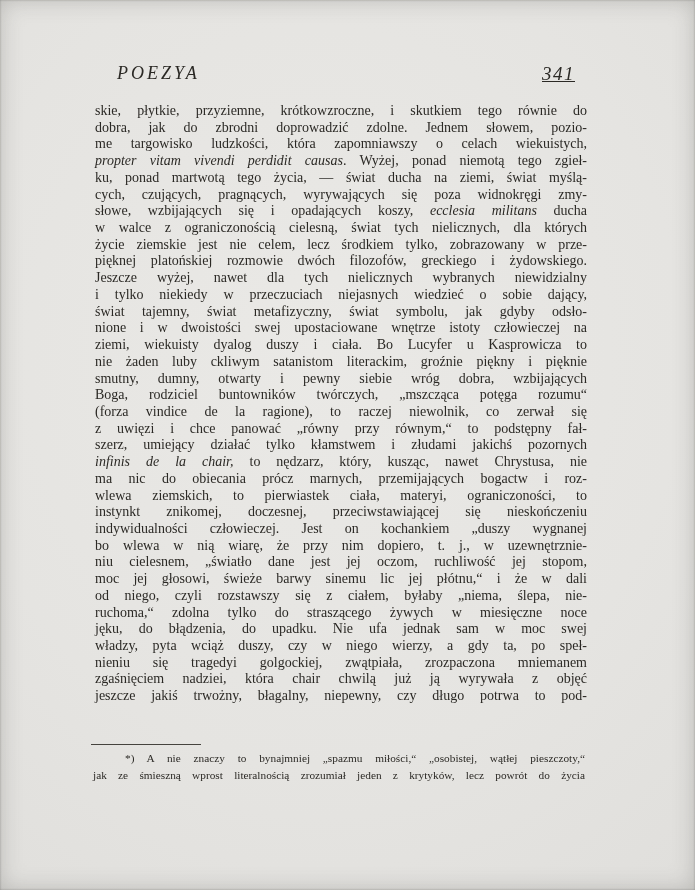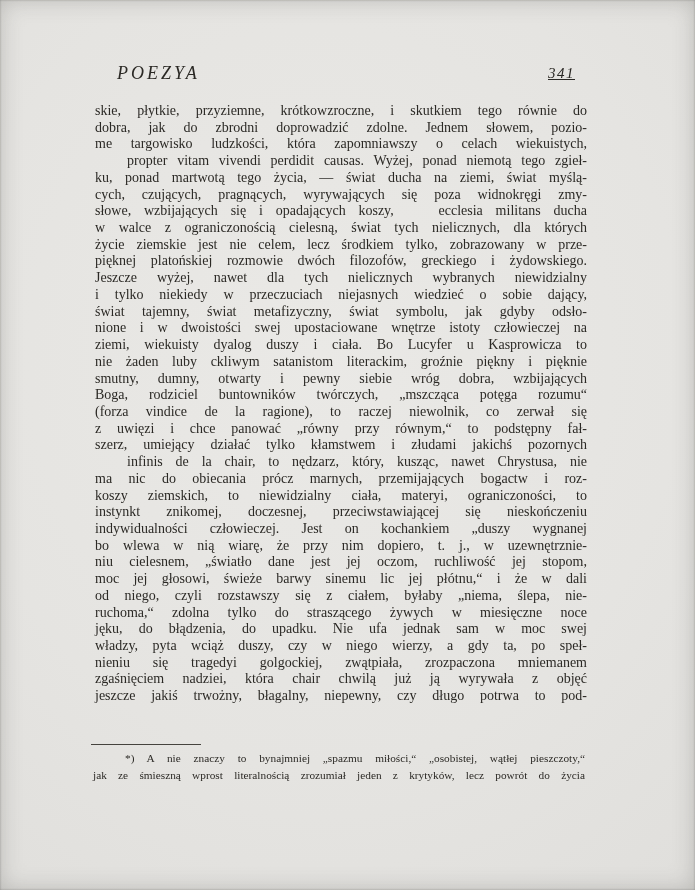--- a/index.html
+++ b/index.html
@@ -9,36 +9,36 @@
     margin:0;
     background:
       radial-gradient(130% 115% at 46% 40%, #eae9e6 0%, #e5e4e1 40%, #deddda 75%, #d3d2cf 100%);
     box-shadow: inset 0 0 22px rgba(80,80,76,.28), inset 0 0 2px rgba(50,50,48,.45);
     overflow:hidden;
     font-family:"Liberation Serif","DejaVu Serif",serif;
     color:#2b2925;
   }
   .header{
     position:absolute;left:95px;top:63px;width:492px;
-    display:flex;justify-content:space-between;align-items:center;
+    display:flex;justify-content:space-between;align-items:flex-start;
     font-style:italic;
   }
   .title{font-size:18px;letter-spacing:3px;padding-left:22px;}
-  .pagenum{font-size:15px;letter-spacing:1.5px;padding-right:12px;text-decoration:underline;}
+  .pagenum{font-size:19px;letter-spacing:1.5px;padding-right:12px;text-decoration:underline;}
   .bodytext{
     position:absolute;left:95px;top:103px;width:492px;
     font-size:14px;
   }
   .line{
     line-height:16.72px;
     text-align:justify;
     text-align-last:justify;
     -moz-text-align-last:justify;
   }
-  .it{margin-left:32px;}
+  .it{font-style:italic;}
   .footnote-rule{
     position:absolute;left:91px;top:744px;width:110px;height:1px;
     background:#45433e;
   }
   .footnote{
     position:absolute;left:93px;top:750px;width:492px;
     font-size:11.3px;
   }
   .fline{
     line-height:16.8px;
@@ -75,21 +75,21 @@
       <div class="line"><span>nione i w dwoistości swej upostaciowane wnętrze istoty człowieczej na</span></div>
       <div class="line"><span>ziemi, wiekuisty dyalog duszy i ciała. Bo Lucyfer u Kasprowicza to</span></div>
       <div class="line"><span>nie żaden luby ckliwym satanistom literackim, groźnie piękny i pięknie</span></div>
       <div class="line"><span>smutny, dumny, otwarty i pewny siebie wróg dobra, wzbijających</span></div>
       <div class="line"><span>Boga, rodziciel buntowników twórczych, „mszcząca potęga rozumu“</span></div>
       <div class="line"><span>(forza vindice de la ragione), to raczej niewolnik, co zerwał się</span></div>
       <div class="line"><span>z uwięzi i chce panować „równy przy równym,“ to podstępny fał-</span></div>
       <div class="line"><span>szerz, umiejący działać tylko kłamstwem i złudami jakichś pozornych</span></div>
       <div class="line"><span class="it">infinis de la chair,</span><span> to nędzarz, który, kusząc, nawet Chrystusa, nie</span></div>
       <div class="line"><span>ma nic do obiecania prócz marnych, przemijających bogactw i roz-</span></div>
-      <div class="line"><span>koszy ziemskich, to niewidzialny ciała, materyi, ograniczoności, to</span></div>
+      <div class="line"><span>wlewa ziemskich, to pierwiastek ciała, materyi, ograniczoności, to</span></div>
       <div class="line"><span>instynkt znikomej, doczesnej, przeciwstawiającej się nieskończeniu</span></div>
       <div class="line"><span>indywidualności człowieczej.  Jest on kochankiem „duszy wygnanej</span></div>
       <div class="line"><span>bo wlewa w nią wiarę, że przy nim dopiero, t. j., w uzewnętrznie-</span></div>
       <div class="line"><span>niu cielesnem, „światło dane jest jej oczom, ruchliwość jej stopom,</span></div>
       <div class="line"><span>moc jej głosowi, świeże barwy sinemu lic jej płótnu,“ i że w dali</span></div>
       <div class="line"><span>od niego, czyli rozstawszy się z ciałem, byłaby „niema, ślepa, nie-</span></div>
       <div class="line"><span>ruchoma,“ zdolna tylko do straszącego żywych w miesięczne noce</span></div>
       <div class="line"><span>jęku, do błądzenia, do upadku.  Nie ufa jednak sam w moc swej</span></div>
       <div class="line"><span>władzy, pyta wciąż duszy, czy w niego wierzy, a gdy ta, po speł-</span></div>
       <div class="line"><span>nieniu się tragedyi golgockiej, zwątpiała, zrozpaczona mniemanem</span></div>

